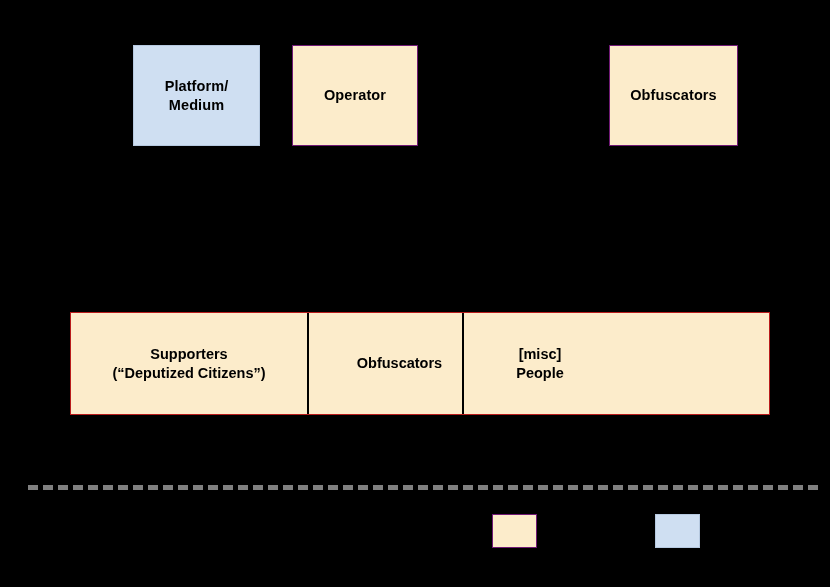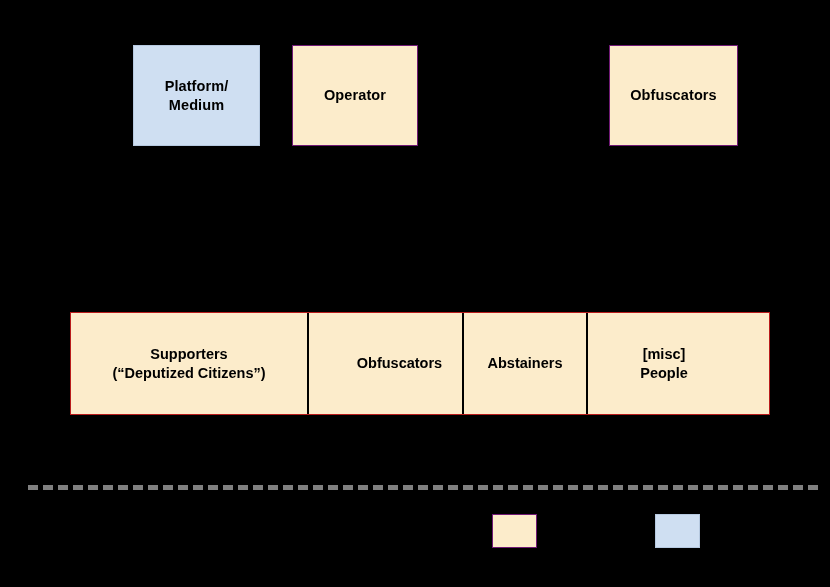--- a/index.html
+++ b/index.html
@@ -118,21 +118,20 @@
 
   <div class="node fill-cream" id="box-operator">Operator</div>
 
 
   <div class="node fill-cream" id="box-enforcement">Obfuscators</div>
 
   <div id="actor-strip">
     <div class="cell w-supporters">Supporters
 (“Deputized Citizens”)</div>
     <div class="cell w-obfuscators">Obfuscators</div>
-    <div class="cell w-abstainers">Abstainers</div>
     <div class="cell w-misc">[misc]
 People</div>
   </div>
 
   <div id="dashed-divider"></div>
 
   <div class="legend-swatch fill-cream" id="legend-swatch-cream"></div>
   <span class="legend-label" style="left:545px; top:524px;"></span>
 
   <div class="legend-swatch fill-blue" id="legend-swatch-blue"></div>

